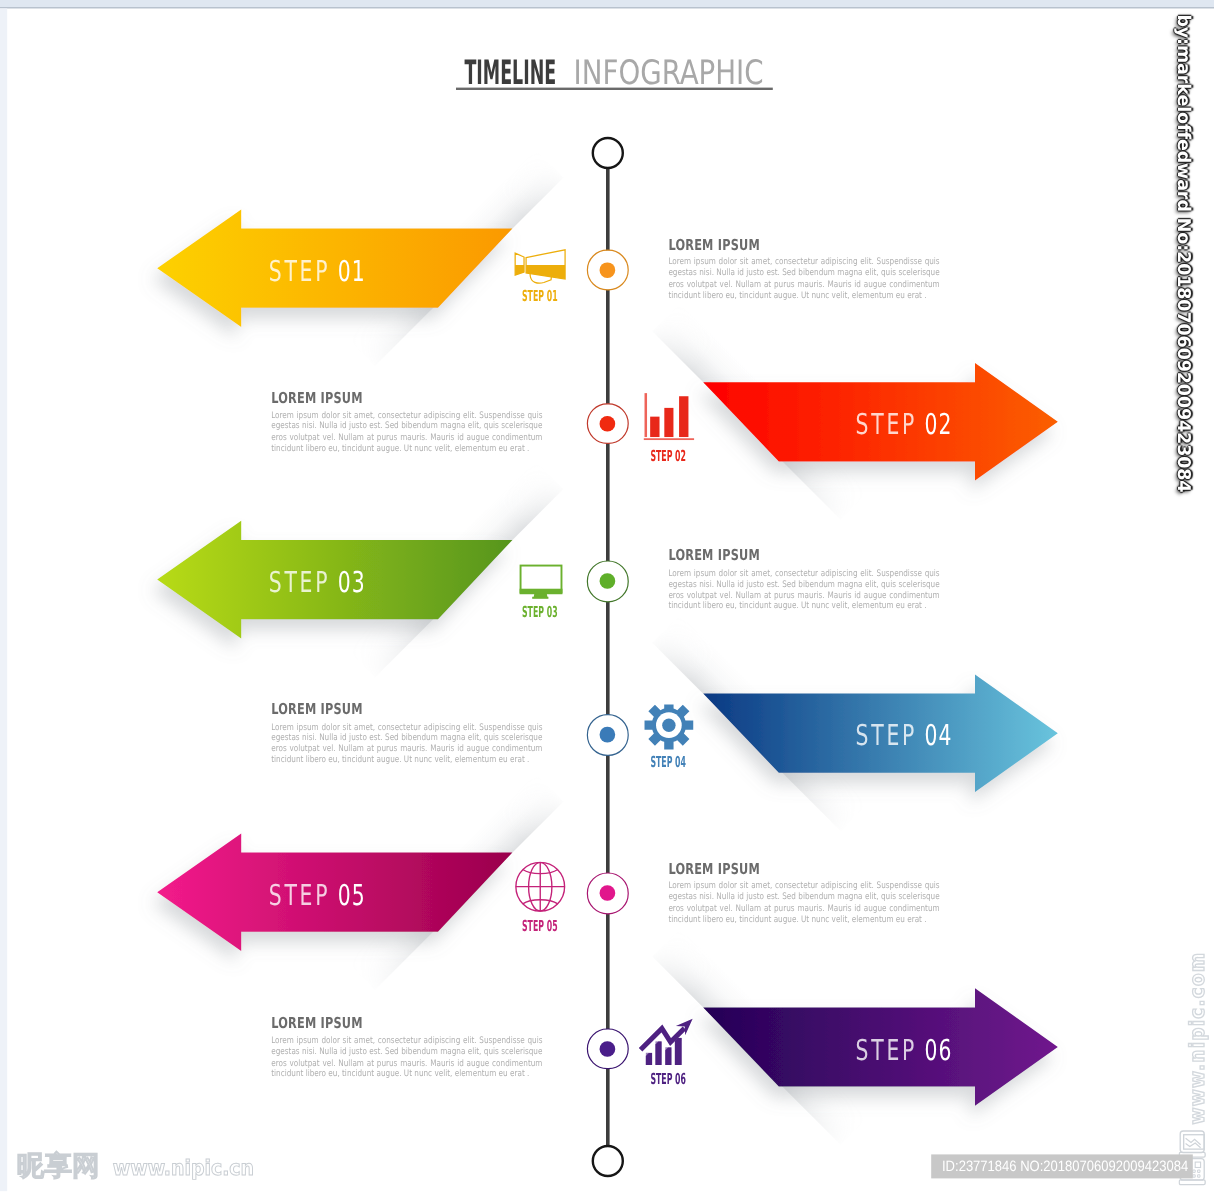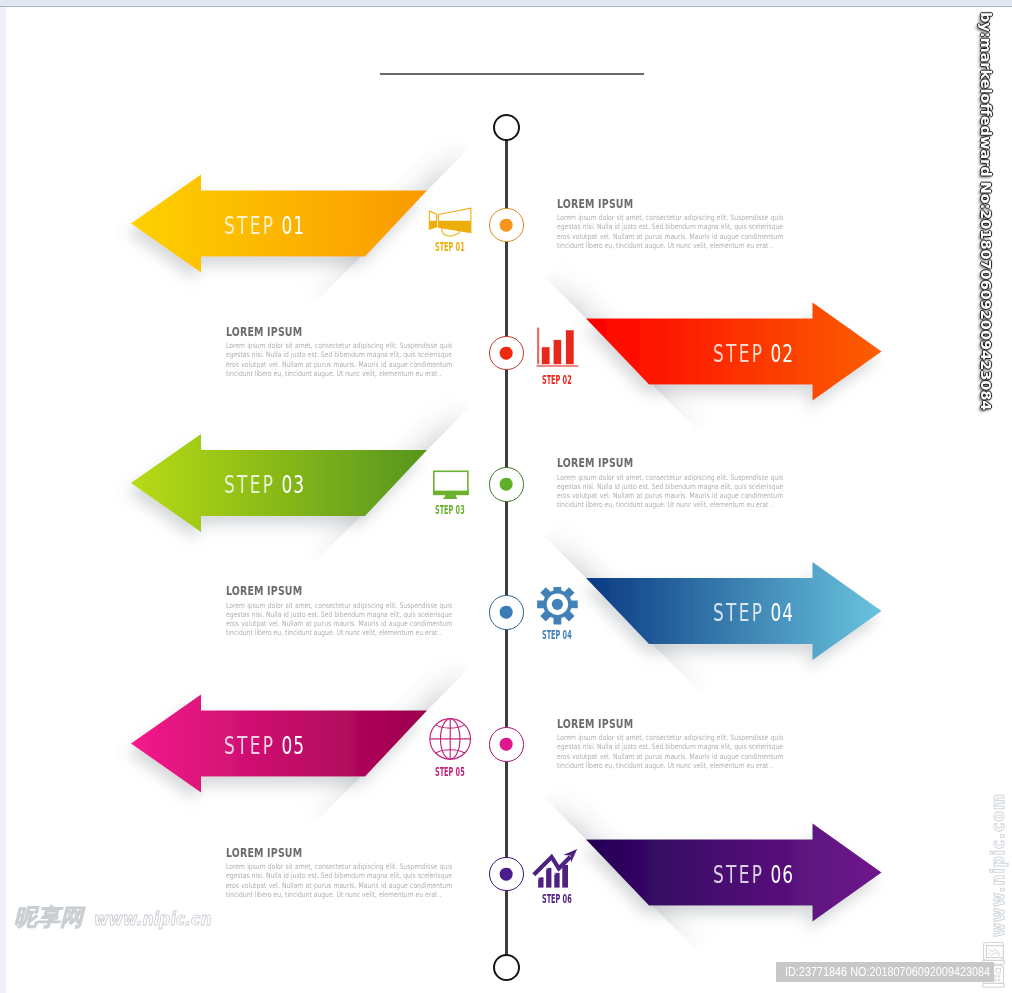--- a/index.html
+++ b/index.html
@@ -51,22 +51,22 @@
 
   
   .wm-right{position:absolute;left:978px;top:12px;writing-mode:vertical-rl;font-size:14.6px;
             font-weight:bold;color:#fff;letter-spacing:-.1px;font-family:"DejaVu Sans",sans-serif;
             text-shadow:1px 0 1px #1a1a1a,-1px 0 1px #1a1a1a,0 1px 1px #1a1a1a,0 -1px 1px #1a1a1a,
                         2px 2px 3px rgba(0,0,0,.55);}
   .wm-nipic{position:absolute;left:990px;top:793px;writing-mode:vertical-rl;font-size:17px;
             line-height:16px;letter-spacing:1.1px;font-weight:bold;color:transparent;-webkit-text-stroke:1.1px #d3d8dd;
             transform:rotate(180deg);transform-origin:center center;
             font-family:"DejaVu Sans Condensed",sans-serif;}
-  .wm-bl{position:absolute;left:14px;top:906px;white-space:nowrap;color:transparent;
-         -webkit-text-stroke:0.8px #c9ced3;font-weight:bold;font-style:italic;}
+  .wm-bl{position:absolute;left:14px;top:961px;white-space:nowrap;color:transparent;
+         -webkit-text-stroke:0.8px #c9ced3;font-weight:bold;}
   .wm-bl .cn{font-size:23px;line-height:23px;letter-spacing:0px;
              font-family:"DejaVu Sans",sans-serif;}
   .wm-bl .site{font-size:17.5px;line-height:17.5px;margin-left:6px;
                font-family:"DejaVu Sans Condensed",sans-serif;}
   .wm-idbox{position:absolute;left:776px;top:962px;width:218px;height:20px;background:#c8c8c8;}
   .wm-id{position:absolute;left:785px;top:965px;color:#fff;font-size:12.5px;line-height:14px;
          white-space:nowrap;font-family:"Liberation Sans",sans-serif;
          transform-origin:left top;transform:scaleX(.868);}
 </style>
 </head>
@@ -218,20 +218,24 @@
           <rect x="393" y="650.5" width="34" height="222" fill="url(#sh4)" mask="url(#msk4)"></rect>
         </g>
         <polygon points="131,743.5 201,694.5 201,710.5 427,710.5 365,776.5 201,776.5 201,792.5" fill="url(#g4)" filter="url(#arrowshadow)"></polygon>
         <g transform="rotate(-45,586,839.5) translate(1172,0) scale(-1,1)">
           <rect x="552" y="779.5" width="34" height="222" fill="url(#sh5)" mask="url(#msk5)"></rect>
         </g>
         <polygon points="881.5,872.5 812.5,921.5 812.5,905.5 649,905.5 586,839.5 812.5,839.5 812.5,823.5" fill="url(#g5)" filter="url(#arrowshadow)"></polygon>
       </g>
   </svg>
 
+  <div class="title">
+    <span class="t1">TIMELINE</span>
+    <span class="t2">INFOGRAPHIC</span>
+  </div>
   <div class="title-rule"></div>
 
   <div class="tl-line"></div>
   <div class="tl-cap" style="top:113.7px"></div>
   <div class="tl-cap" style="top:953.5px"></div>
 
   <div id="rows">
       <div class="marker" style="left: 489.3px; top: 207.8px; border-color: rgb(217, 137, 30);">
         <div class="dot" style="background: rgb(247, 148, 29);"></div>
       </div>

